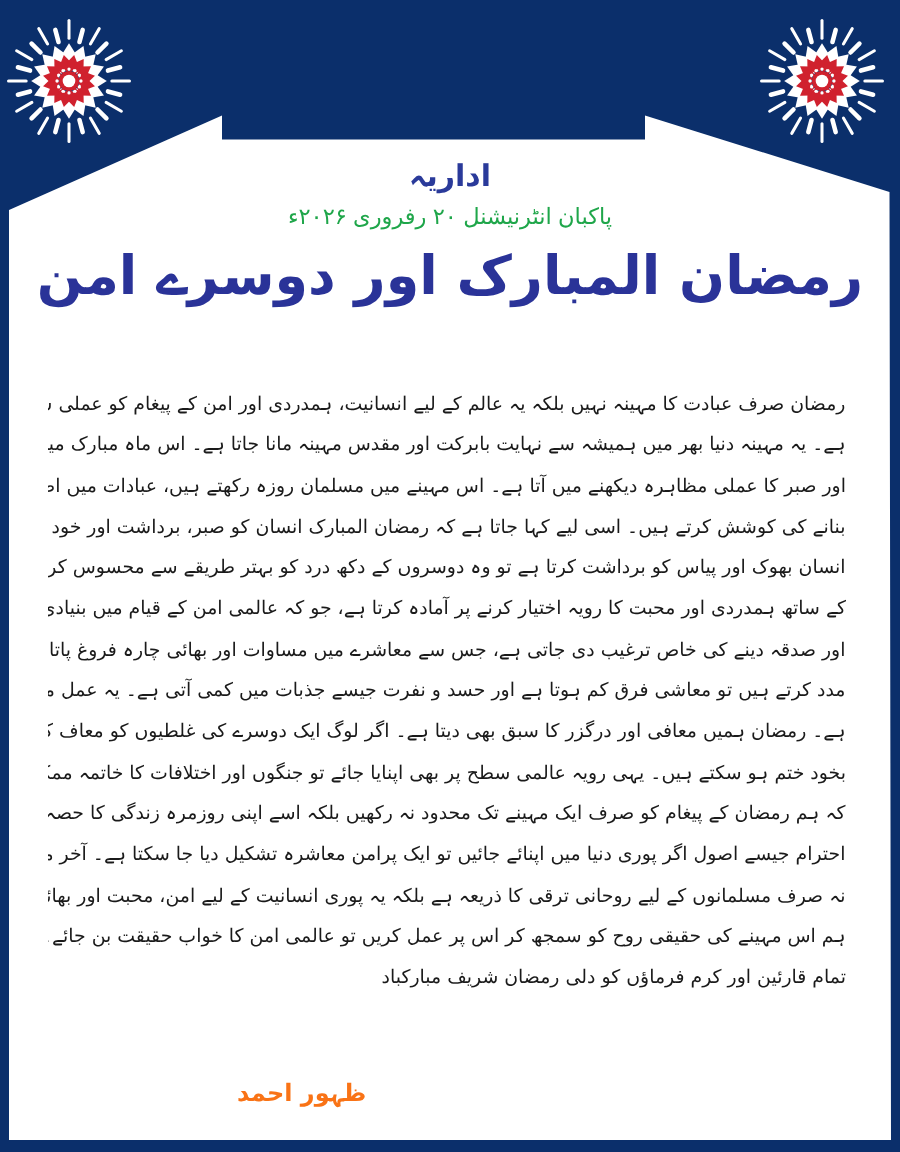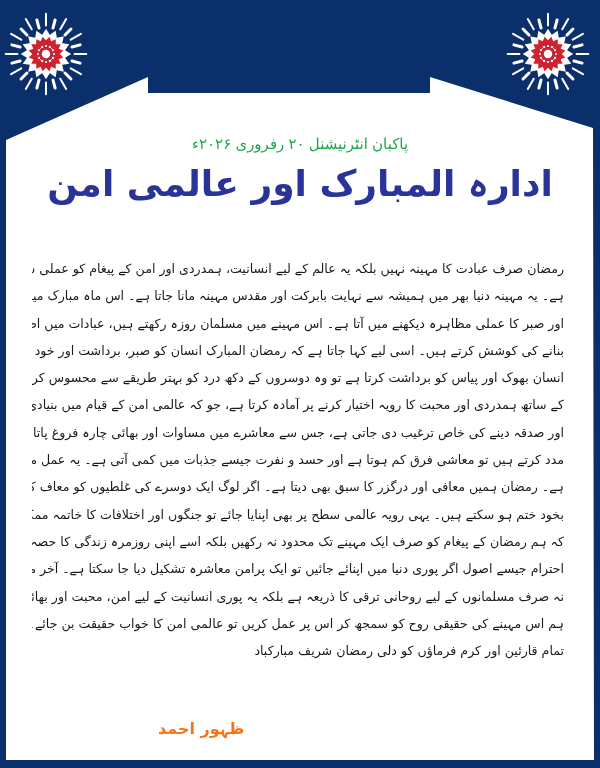--- a/index.html
+++ b/index.html
@@ -250,22 +250,23 @@
       <circle cx="-8.227241335952169" cy="4.749999999999999" r="1.3" fill="#ffffff"></circle>
       <circle cx="-9.5" cy="1.1634144591899855e-15" r="1.3" fill="#ffffff"></circle>
       <circle cx="-8.227241335952167" cy="-4.750000000000001" r="1.3" fill="#ffffff"></circle>
       <circle cx="-4.750000000000004" cy="-8.227241335952165" r="1.3" fill="#ffffff"></circle>
       <circle cx="-1.7451216887849782e-15" cy="-9.5" r="1.3" fill="#ffffff"></circle>
       <circle cx="4.750000000000001" cy="-8.227241335952167" r="1.3" fill="#ffffff"></circle>
       <circle cx="8.227241335952165" cy="-4.750000000000004" r="1.3" fill="#ffffff"></circle>
     </svg>
 
   <div class="content">
+    <div class="kicker">اداریہ</div>
     <div class="dateline">پاکبان انٹرنیشنل ۲۰ رفروری ۲۰۲۶ء</div>
-    <div class="headline">ادارہ المبارک اور عالمی امن</div>
+    <div class="headline">رمضان المبارک اور دوسرے امن</div>
 
     <div class="body-text" id="body-text">
         <span class="body-line">رمضان صرف عبادت کا مہینہ نہیں بلکہ یہ عالم کے لیے انسانیت، ہمدردی اور امن کے پیغام کو عملی سطح پر بہم پہنچانے کا مہینہ بھی</span>
         <span class="body-line">ہے۔ یہ مہینہ دنیا بھر میں ہمیشہ سے نہایت بابرکت اور مقدس مہینہ مانا جاتا ہے۔ اس ماہ مبارک میں مسلمانوں کے لیے روحانی تربیت، تقویٰ</span>
         <span class="body-line">اور صبر کا عملی مظاہرہ دیکھنے میں آتا ہے۔ اس مہینے میں مسلمان روزہ رکھتے ہیں، عبادات میں اضافہ کرتے ہیں اور اپنے اخلاق و کردار کو بہتر</span>
         <span class="body-line">بنانے کی کوشش کرتے ہیں۔ اسی لیے کہا جاتا ہے کہ رمضان المبارک انسان کو صبر، برداشت اور خود پر قابو پانے کی تعلیم دیتا ہے۔ جب ایک</span>
         <span class="body-line">انسان بھوک اور پیاس کو برداشت کرتا ہے تو وہ دوسروں کے دکھ درد کو بہتر طریقے سے محسوس کرنے لگتا ہے۔ یہی احساس انسان کو دوسروں</span>
         <span class="body-line">کے ساتھ ہمدردی اور محبت کا رویہ اختیار کرنے پر آمادہ کرتا ہے، جو کہ عالمی امن کے قیام میں بنیادی کردار ادا کرتا ہے۔ اس مہینے میں زکوٰۃ</span>
         <span class="body-line">اور صدقہ دینے کی خاص ترغیب دی جاتی ہے، جس سے معاشرے میں مساوات اور بھائی چارہ فروغ پاتا ہے۔ جب امیر لوگ غریبوں کی</span>
         <span class="body-line">مدد کرتے ہیں تو معاشی فرق کم ہوتا ہے اور حسد و نفرت جیسے جذبات میں کمی آتی ہے۔ یہ عمل معاشرتی ہم آہنگی اور امن کو مضبوط بناتا</span>

